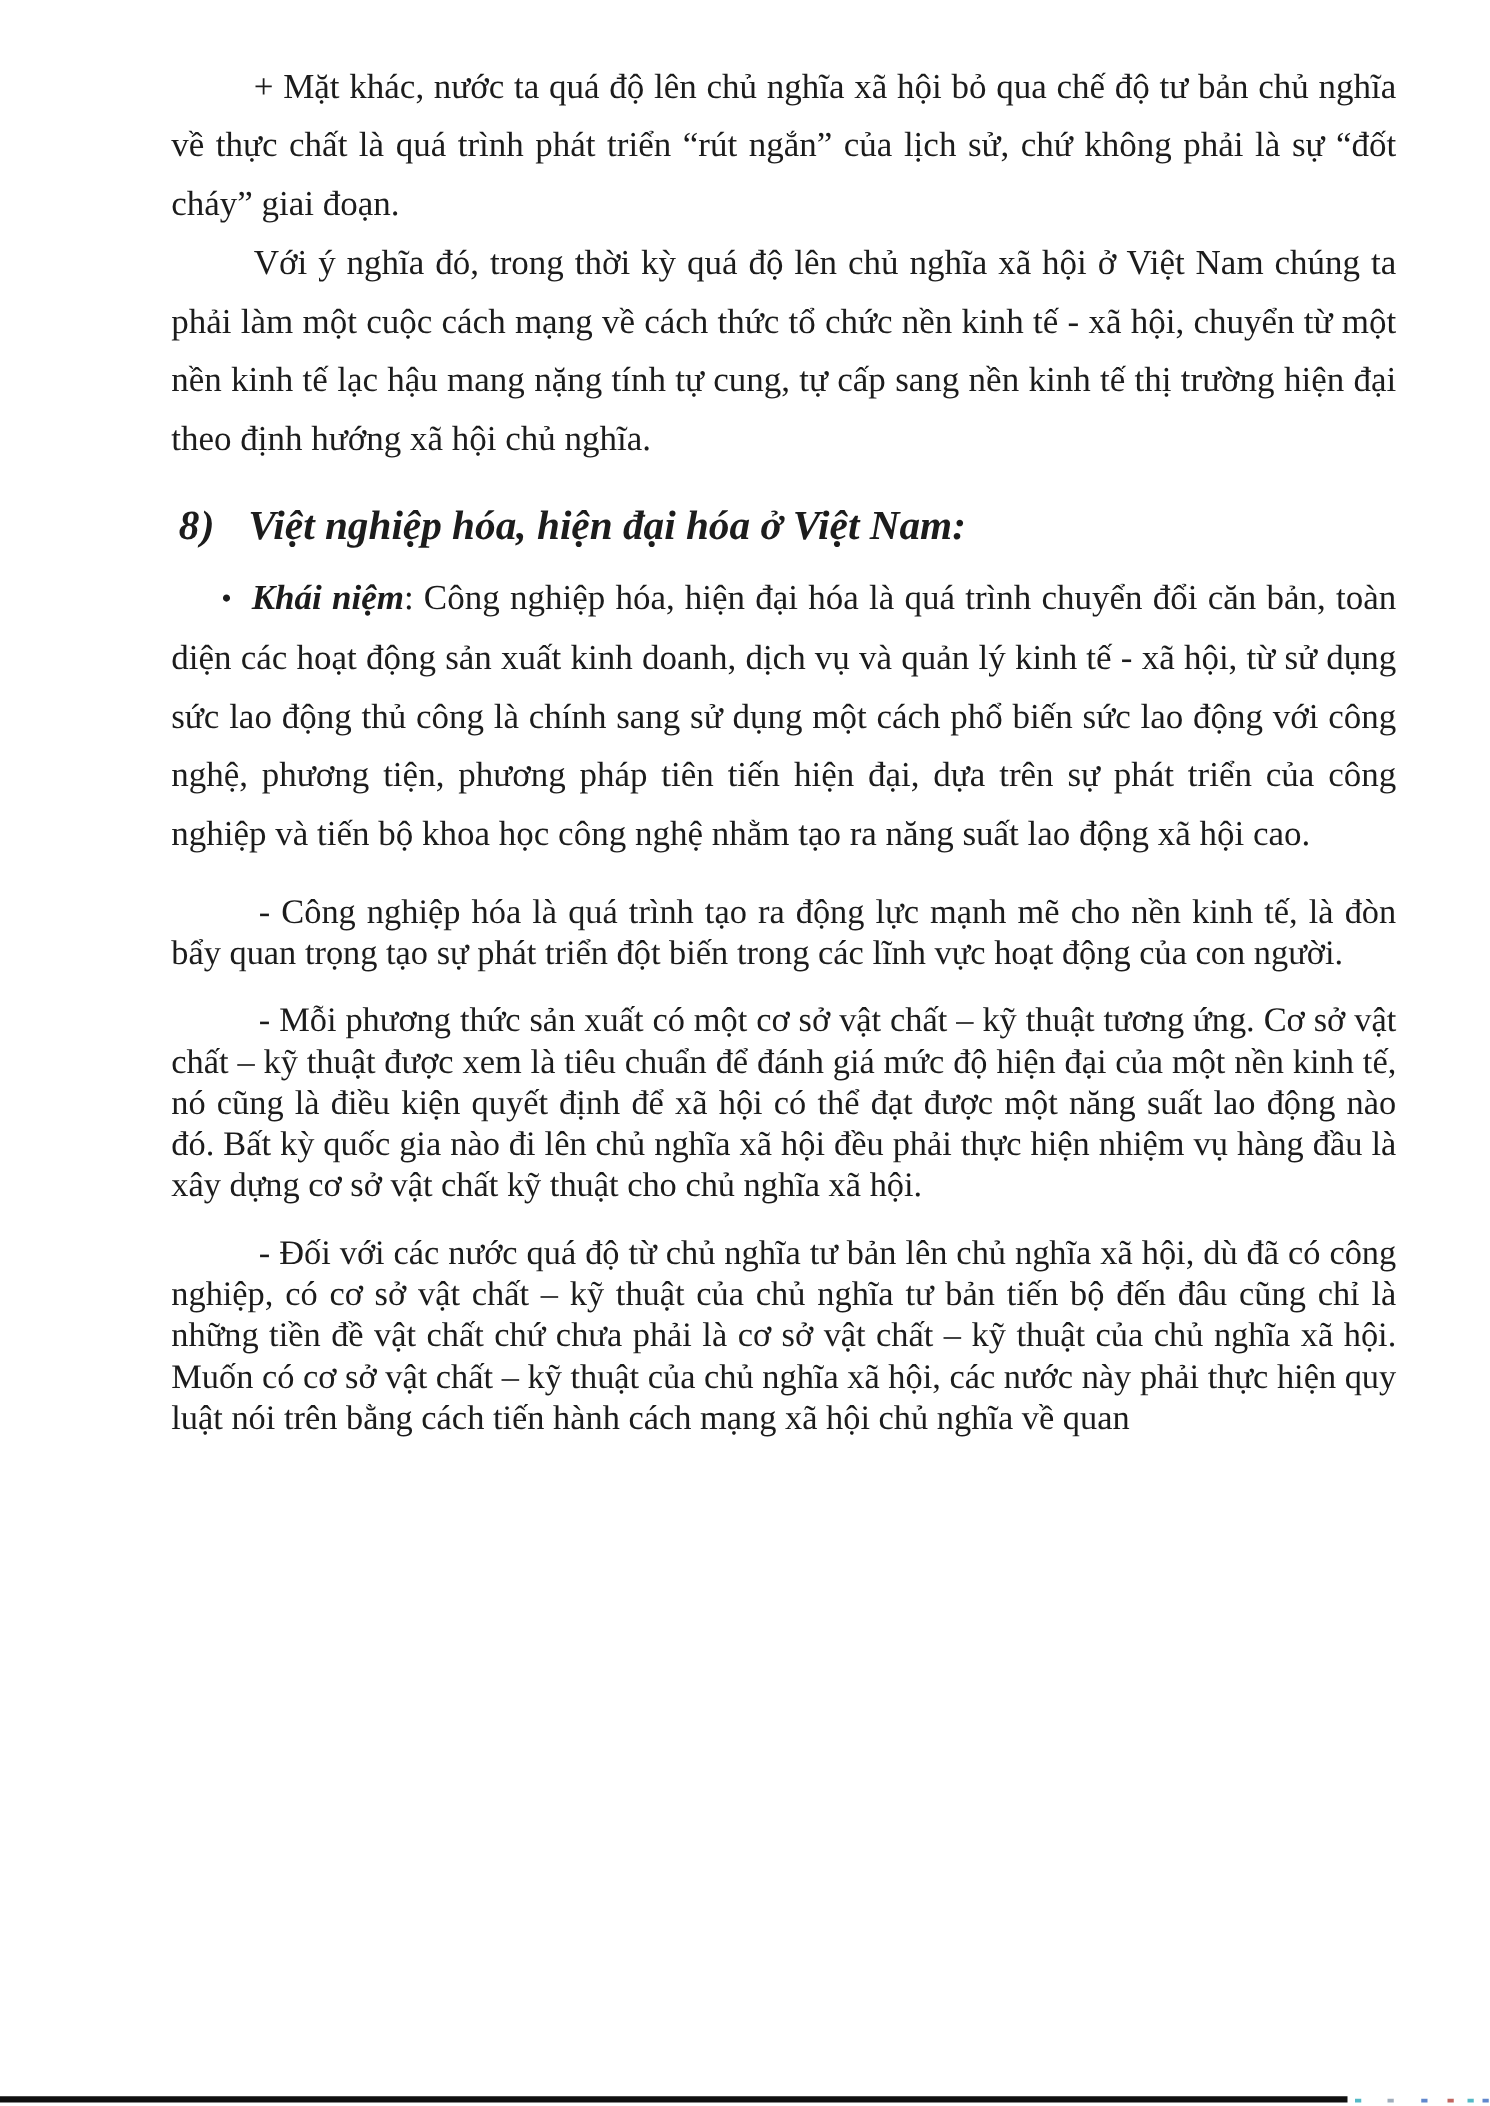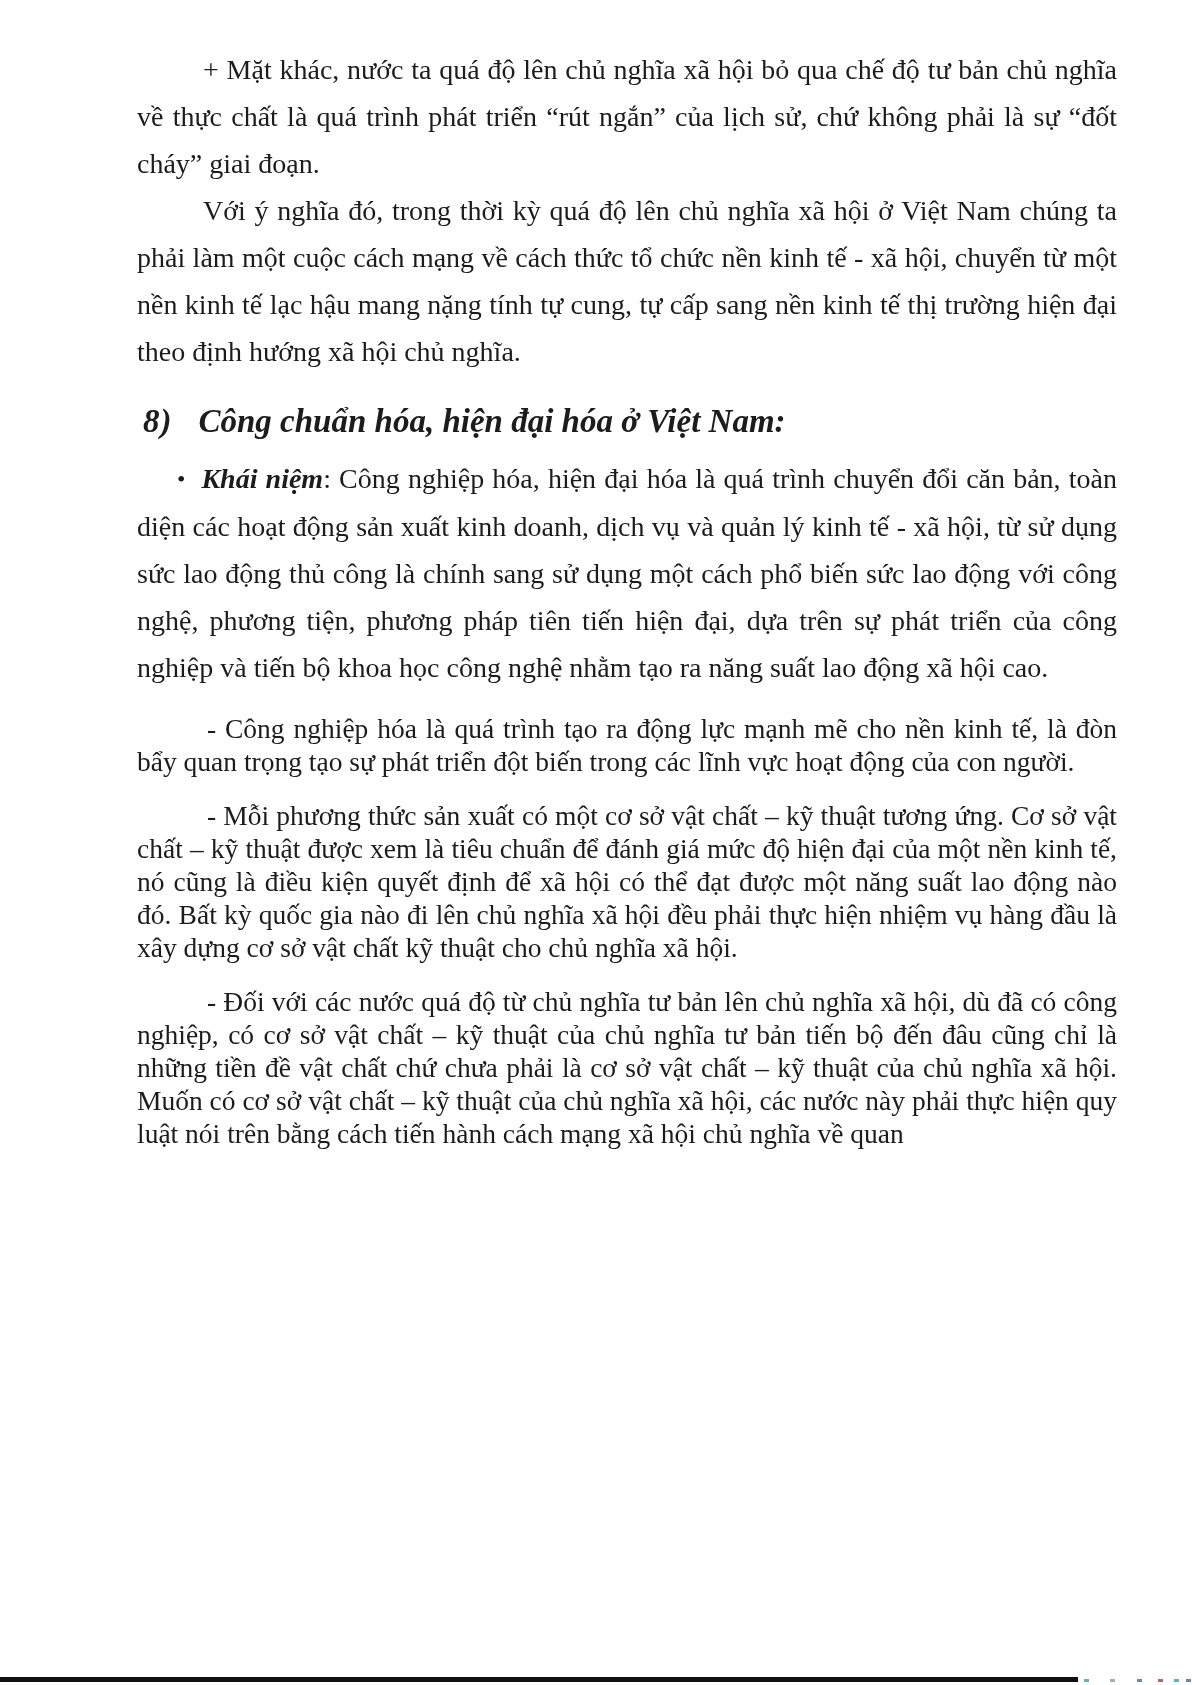--- a/index.html
+++ b/index.html
@@ -74,21 +74,21 @@
 </style>
 </head>
 <body style="color: rgb(28, 28, 28); background: rgb(255, 255, 255);">
 
 <div class="page">
 
   <p class="p-wide">+ Mặt khác, nước ta quá độ lên chủ nghĩa xã hội bỏ qua chế độ tư bản chủ nghĩa về thực chất là quá trình phát triển “rút ngắn” của lịch sử, chứ không phải là sự “đốt cháy” giai đoạn.</p>
 
   <p class="p-wide">Với ý nghĩa đó, trong thời kỳ quá độ lên chủ nghĩa xã hội ở Việt Nam chúng ta phải làm một cuộc cách mạng về cách thức tổ chức nền kinh tế - xã hội, chuyển từ một nền kinh tế lạc hậu mang nặng tính tự cung, tự cấp sang nền kinh tế thị trường hiện đại theo định hướng xã hội chủ nghĩa.</p>
 
-  <p class="heading"><span class="h-num">8)</span><span>Công chuẩn hóa, hiện đại hóa ở Việt Nam:</span></p>
+  <p class="heading"><span class="h-num">8)</span><span>Việt nghiệp hóa, hiện đại hóa ở Việt Nam:</span></p>
 
   <p class="bullet-para"><span class="bullet-glyph">•</span><span class="b">Khái niệm</span><span>: Công nghiệp hóa, hiện đại hóa là quá trình chuyển đổi căn bản, toàn diện các hoạt động sản xuất kinh doanh, dịch vụ và quản lý kinh tế - xã hội, từ sử dụng sức lao động thủ công là chính sang sử dụng một cách phổ biến sức lao động với công nghệ, phương tiện, phương pháp tiên tiến hiện đại, dựa trên sự phát triển của công nghiệp và tiến bộ khoa học công nghệ nhằm tạo ra năng suất lao động xã hội cao.</span></p>
 
 
 
   <p class="p-tight">- Công nghiệp hóa là quá trình tạo ra động lực mạnh mẽ cho nền kinh tế, là đòn bẩy quan trọng tạo sự phát triển đột biến trong các lĩnh vực hoạt động của con người.</p>
 
   <p class="p-tight">- Mỗi phương thức sản xuất có một cơ sở vật chất – kỹ thuật tương ứng. Cơ sở vật chất – kỹ thuật được xem là tiêu chuẩn để đánh giá mức độ hiện đại của một nền kinh tế, nó cũng là điều kiện quyết định để xã hội có thể đạt được một năng suất lao động nào đó. Bất kỳ quốc gia nào đi lên chủ nghĩa xã hội đều phải thực hiện nhiệm vụ hàng đầu là xây dựng cơ sở vật chất kỹ thuật cho chủ nghĩa xã hội.</p>
 
   <p class="p-tight">- Đối với các nước quá độ từ chủ nghĩa tư bản lên chủ nghĩa xã hội, dù đã có công nghiệp, có cơ sở vật chất – kỹ thuật của chủ nghĩa tư bản tiến bộ đến đâu cũng chỉ là những tiền đề vật chất chứ chưa phải là cơ sở vật chất – kỹ thuật của chủ nghĩa xã hội. Muốn có cơ sở vật chất – kỹ thuật của chủ nghĩa xã hội, các nước này phải thực hiện quy luật nói trên bằng cách tiến hành cách mạng xã hội chủ nghĩa về quan</p>

